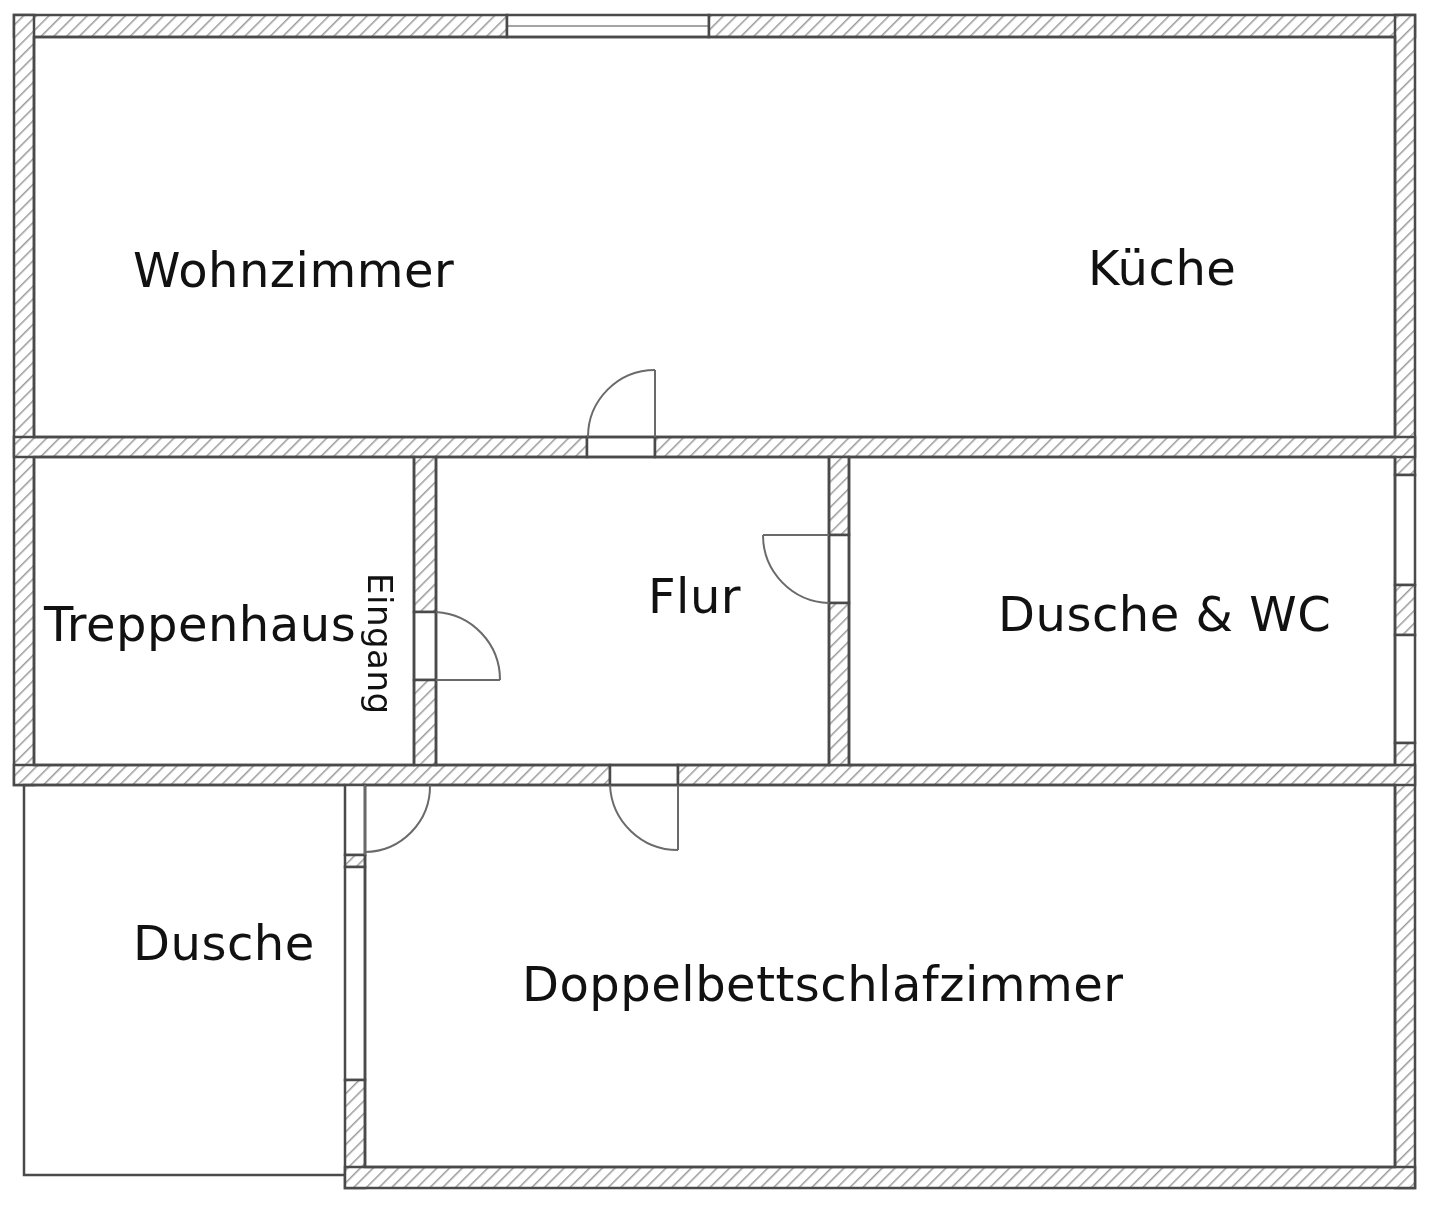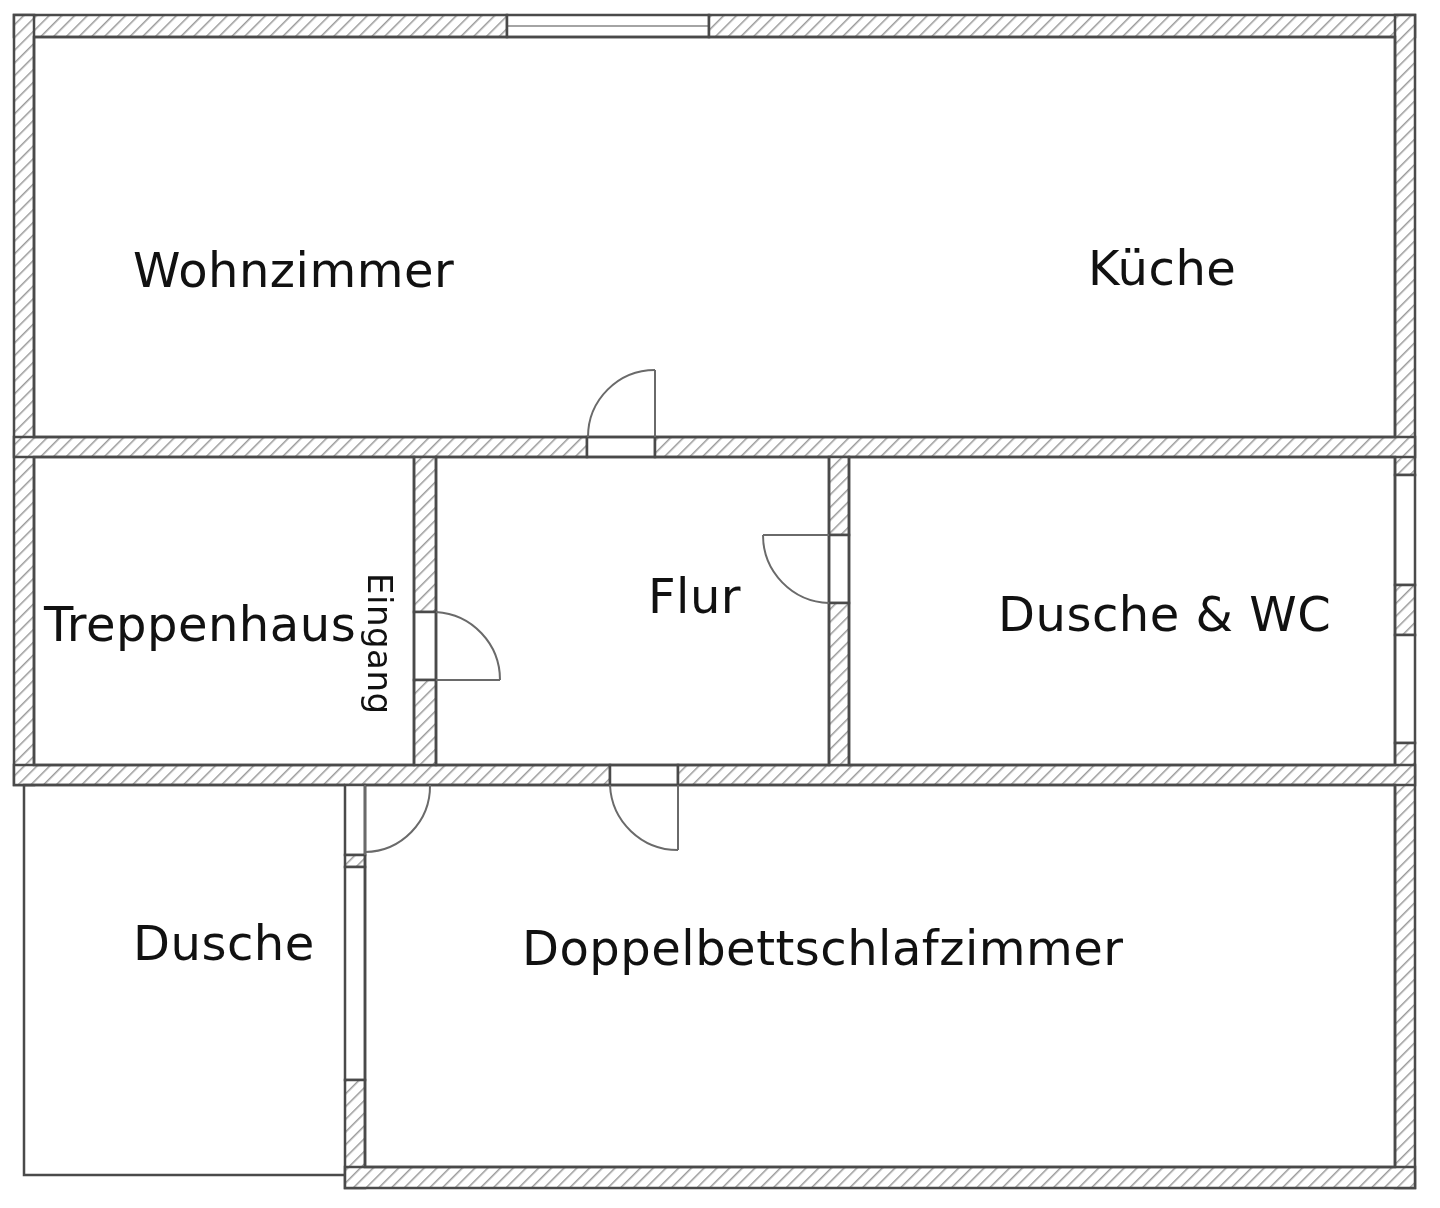--- a/index.html
+++ b/index.html
@@ -100,13 +100,13 @@
   </g>
 </svg>
 
 <div class="label" style="left:133px; top:242px;">Wohnzimmer</div>
 <div class="label" style="left:1088px; top:240px;">Küche</div>
 <div class="label" style="left:44px; top:596px;">Treppenhaus</div>
 <div class="label vertical" style="left:400px; top:573px; font-size:34px;">Eingang</div>
 <div class="label" style="left:600px; top:568px;margin-left:48px;">Flur</div>
 <div class="label" style="left:998px; top:570px;margin-top:16px;">Dusche &amp; WC</div>
 <div class="label" style="left:133px; top:915px;">Dusche</div>
-<div class="label" style="left:522px; top:920px;">Doppelbettschlafzimmer</div>
+<div class="label" style="left:522px; top:956px;">Doppelbettschlafzimmer</div>
 
 </body></html>

